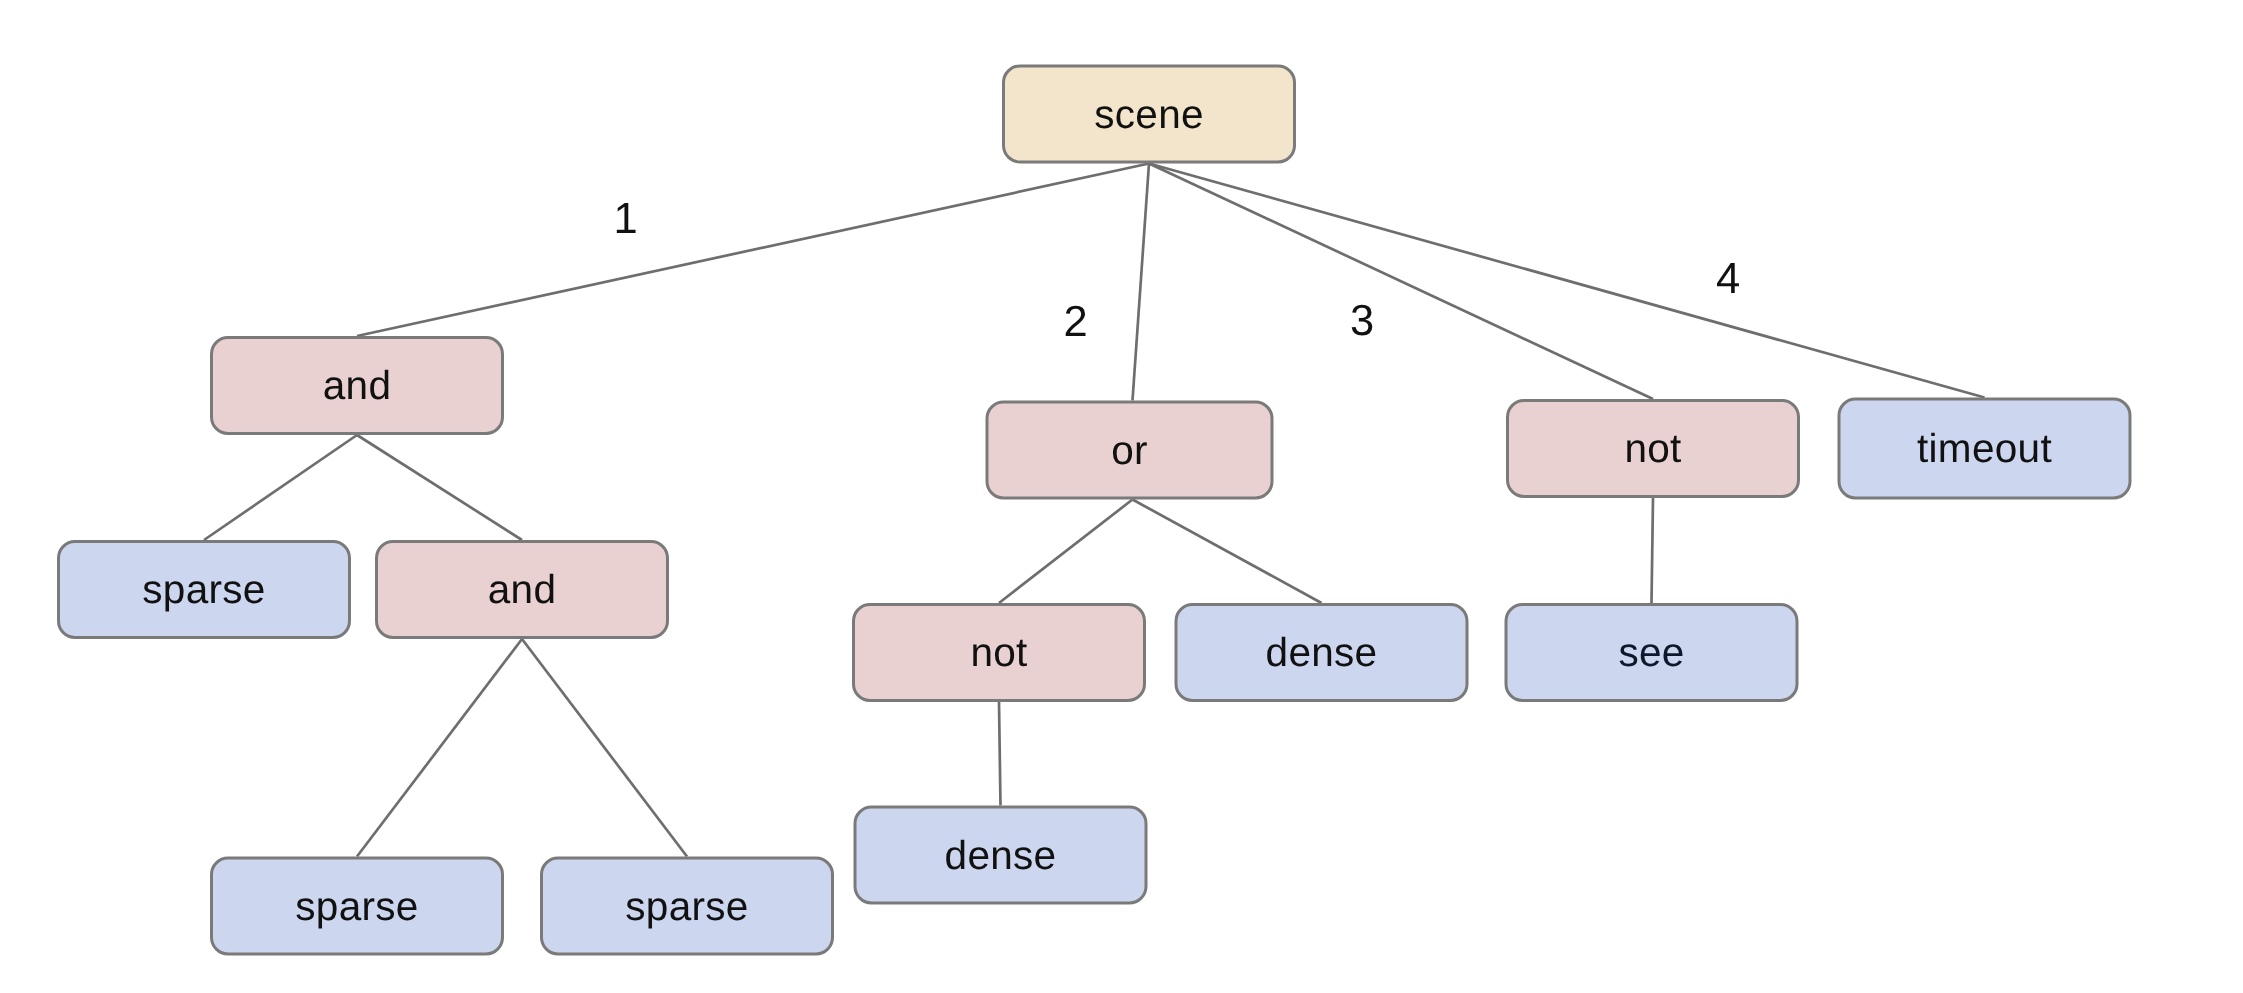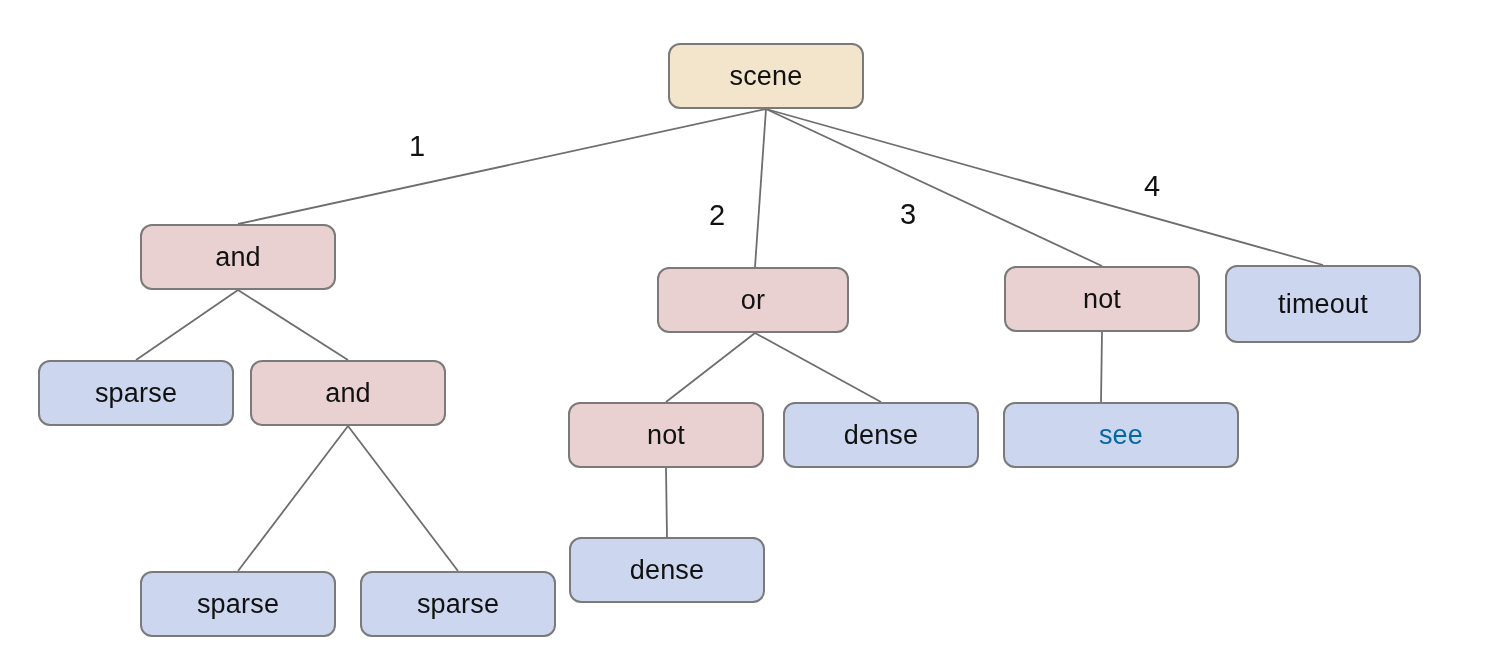--- a/index.html
+++ b/index.html
@@ -66,36 +66,36 @@
     </div>
     <div class="node" style="left: 140px; top: 224px; width: 196px; height: 66px; background: rgb(234, 209, 209); border: 2px solid rgb(122, 122, 122); color: rgb(17, 17, 17);">
       <span>and</span>
     </div>
     <div class="node" style="left: 657px; top: 267px; width: 192px; height: 66px; background: rgb(234, 209, 209); border: 2px solid rgb(122, 122, 122); color: rgb(17, 17, 17);">
       <span>or</span>
     </div>
     <div class="node" style="left: 1004px; top: 266px; width: 196px; height: 66px; background: rgb(234, 209, 209); border: 2px solid rgb(122, 122, 122); color: rgb(17, 17, 17);">
       <span>not</span>
     </div>
-    <div class="node" style="left: 1225px; top: 265px; width: 196px; height: 78px; background: rgb(204, 214, 238); border: 2px solid rgb(122, 122, 122); color: rgb(17, 17, 17);">
+    <div class="node" style="left: 1225px; top: 265px; width: 196px; height: 68px; background: rgb(204, 214, 238); border: 2px solid rgb(122, 122, 122); color: rgb(17, 17, 17);">
       <span>timeout</span>
     </div>
     <div class="node" style="left: 38px; top: 360px; width: 196px; height: 66px; background: rgb(204, 214, 238); border: 2px solid rgb(122, 122, 122); color: rgb(17, 17, 17);">
       <span>sparse</span>
     </div>
     <div class="node" style="left: 250px; top: 360px; width: 196px; height: 66px; background: rgb(234, 209, 209); border: 2px solid rgb(122, 122, 122); color: rgb(17, 17, 17);">
       <span>and</span>
     </div>
     <div class="node" style="left: 568px; top: 402px; width: 196px; height: 66px; background: rgb(234, 209, 209); border: 2px solid rgb(122, 122, 122); color: rgb(17, 17, 17);">
       <span>not</span>
     </div>
     <div class="node" style="left: 783px; top: 402px; width: 196px; height: 66px; background: rgb(204, 214, 238); border: 2px solid rgb(122, 122, 122); color: rgb(17, 17, 17);">
       <span>dense</span>
     </div>
-    <div class="node" style="left: 1003px; top: 402px; width: 236px; height: 66px; background: rgb(204, 214, 238); border: 2px solid rgb(122, 122, 122); color: #0369a1;">
+    <div class="node" style="left: 1003px; top: 402px; width: 196px; height: 66px; background: rgb(204, 214, 238); border: 2px solid rgb(122, 122, 122); color: #0f172a;">
       <span>see</span>
     </div>
     <div class="node" style="left: 569px; top: 537px; width: 196px; height: 66px; background: rgb(204, 214, 238); border: 2px solid rgb(122, 122, 122); color: rgb(17, 17, 17);">
       <span>dense</span>
     </div>
     <div class="node" style="left: 140px; top: 571px; width: 196px; height: 66px; background: rgb(204, 214, 238); border: 2px solid rgb(122, 122, 122); color: rgb(17, 17, 17);">
       <span>sparse</span>
     </div>
     <div class="node" style="left: 360px; top: 571px; width: 196px; height: 66px; background: rgb(204, 214, 238); border: 2px solid rgb(122, 122, 122); color: rgb(17, 17, 17);">
       <span>sparse</span>

